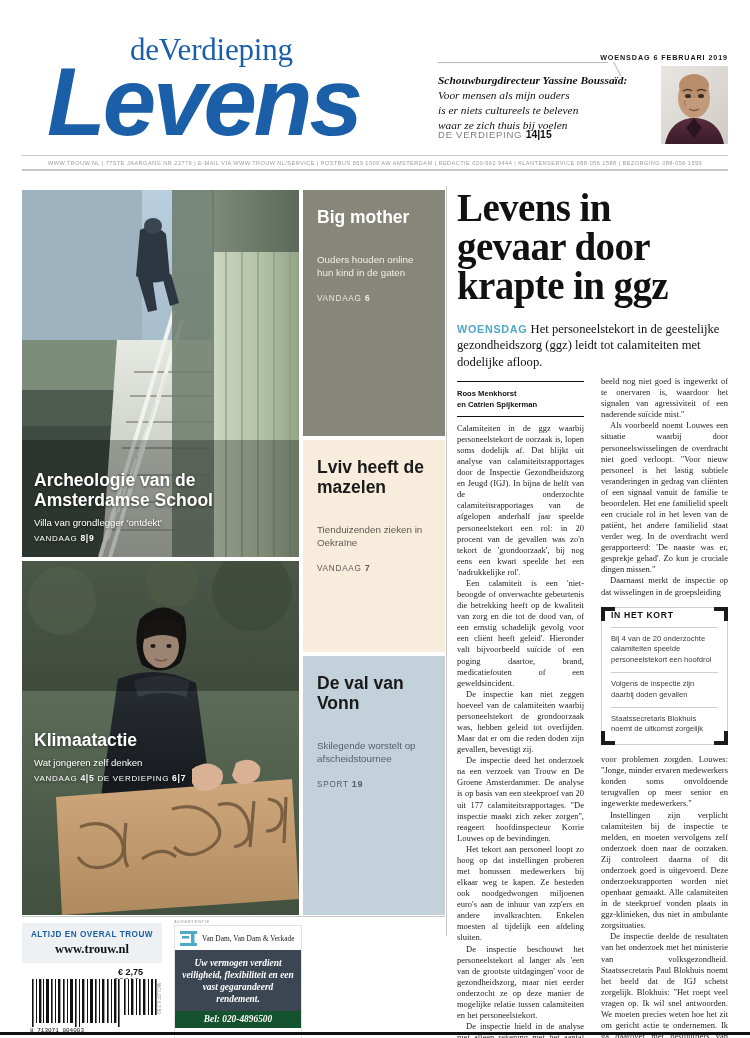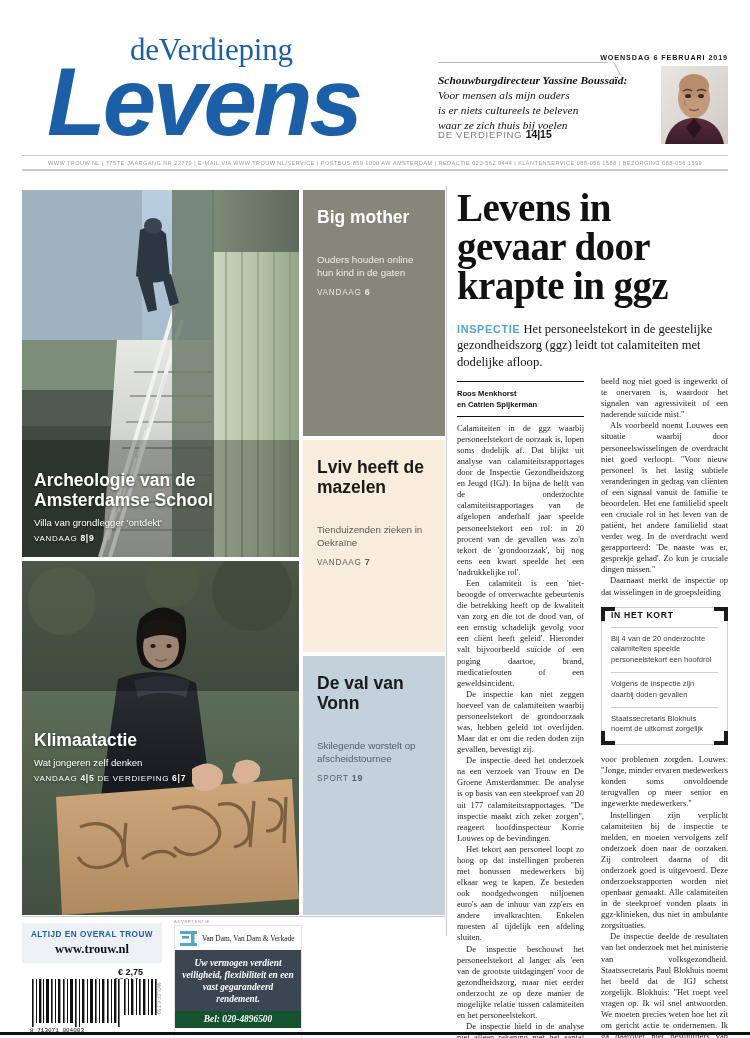--- a/index.html
+++ b/index.html
@@ -109,21 +109,21 @@
   .tile {
     position: absolute; left: 281px; width: 142px;
     padding: 18px 14px 12px 14px;
     box-sizing: border-box;
   }
   .tile.t1 { top: 0; height: 246px; background: #87867a; }
   .tile.t2 { top: 250px; height: 212px; background: #f8ecdc; }
   .tile.t3 { top: 466px; height: 259px; background: #c3d1da; }
   .tile-title { font-size: 17.5px; font-weight: bold; line-height: 1.14; }
   .tile-sub { font-size: 9.8px; line-height: 1.32; margin-top: 26px; }
-  .tile-ref { font-size: 8.2px; letter-spacing: 0.75px; margin-top: 7px; }
+  .tile-ref { font-size: 8.2px; letter-spacing: 0.75px; margin-top: 13px; }
   .tile-ref b { font-size: 9px; }
   .tile.t1 .tile-title { color: #ffffff; }
   .tile.t1 .tile-sub { color: #f0eee6; }
   .tile.t1 .tile-ref { color: #ece9df; }
   .tile.t2 .tile-title { color: #1a1a1a; }
   .tile.t2 .tile-sub { color: #5d5a55; }
   .tile.t2 .tile-ref { color: #5d5a55; }
   .tile.t3 .tile-title { color: #1a1a1a; }
   .tile.t3 .tile-sub { color: #54616b; }
   .tile.t3 .tile-ref { color: #54616b; }
@@ -477,21 +477,21 @@
     </div>
   </div>
 
   <div class="vrule"></div>
 
   <div class="article">
 
     <div class="headline">Levens in gevaar door krapte in ggz</div>
 
     <div class="lead">
-      <span class="kicker">INSPECTIE</span>
+      <span class="kicker">WOENSDAG</span>
       <span>Het personeelstekort in de geestelijke gezondheidszorg (ggz) leidt tot calamiteiten met dodelijke afloop.</span>
     </div>
 
     <div class="cols">
 
       <div class="col left">
         <div class="byline-hr"></div>
         <div class="byline">
           <div>Roos Menkhorst</div>
           <div>en Catrien Spijkerman</div>

